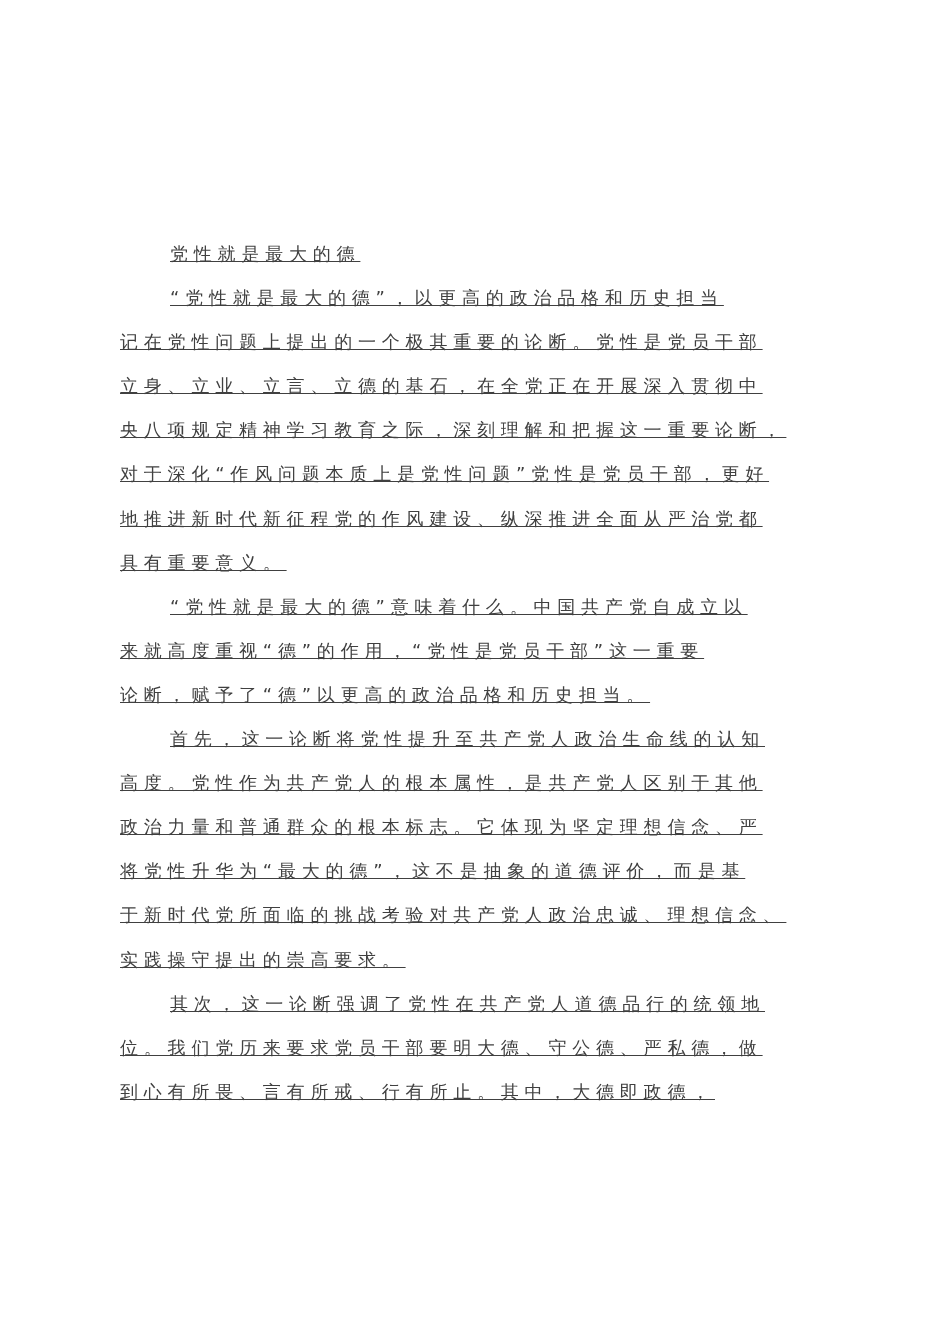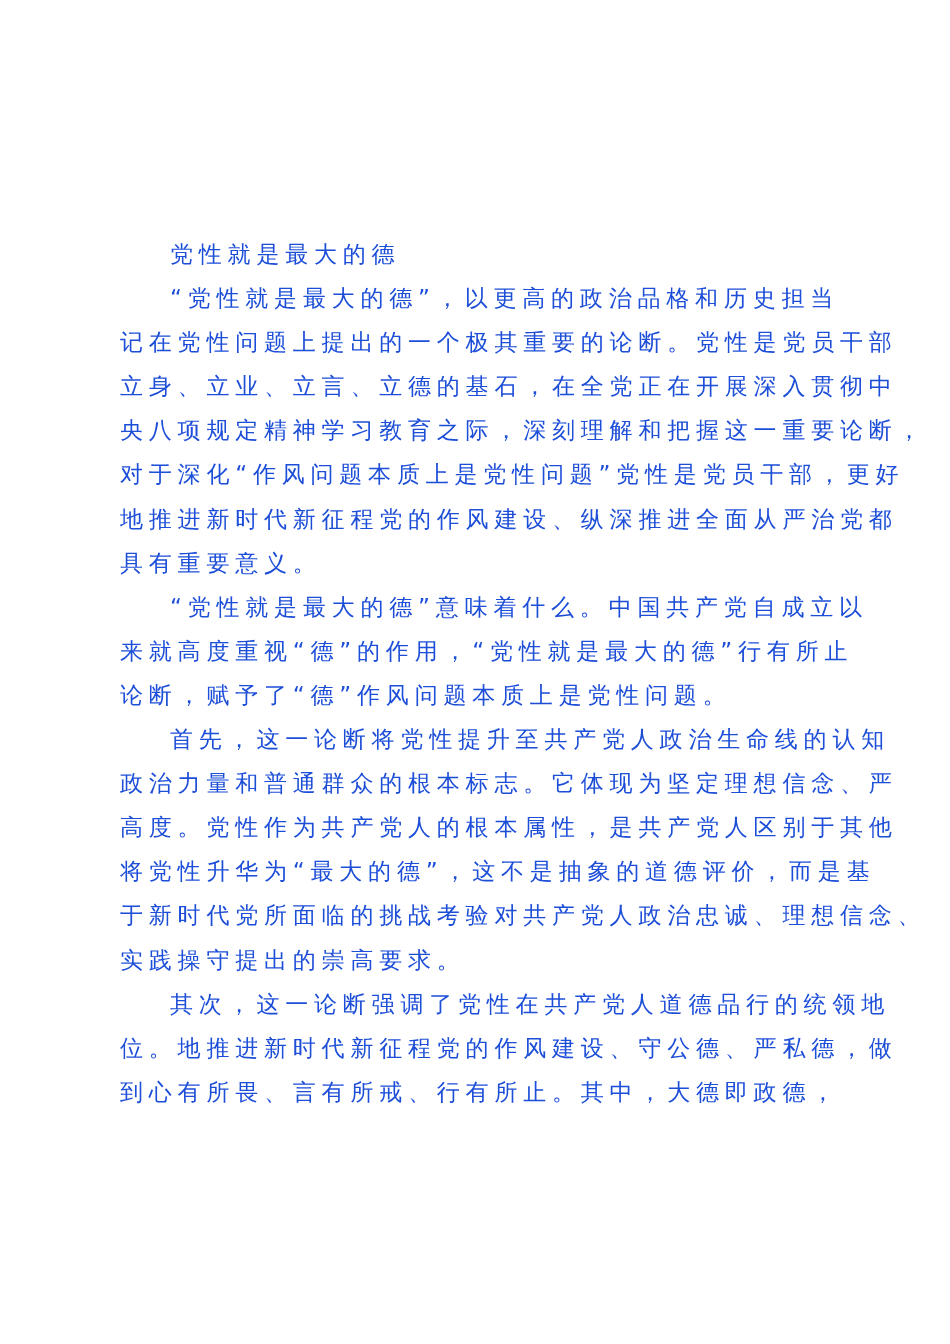--- a/index.html
+++ b/index.html
@@ -26,24 +26,25 @@
     .content {
       position: absolute;
       left: 120px;
       top: 232px;
       width: 710px;
     }
     .line {
       display: block;
       height: 44.1px;
       line-height: 44.1px;
-      font-size: 23px;
+      font-size: 18px;
       letter-spacing: 5.8px;
       white-space: nowrap;
-      color: #1d4ed8;
+      color: #404040;
+      text-decoration: underline;
     }
     .indent {
       padding-left: 50px;
     }
   </style>
 </head>
 <body>
 
 <div class="page">
   <div class="content">
@@ -54,32 +55,32 @@
       <div class="line">记在党性问题上提出的一个极其重要的论断。党性是党员干部</div>
       <div class="line">立身、立业、立言、立德的基石，在全党正在开展深入贯彻中</div>
       <div class="line">央八项规定精神学习教育之际，深刻理解和把握这一重要论断，</div>
       <div class="line">对于深化“作风问题本质上是党性问题”党性是党员干部，更好</div>
       <div class="line">地推进新时代新征程党的作风建设、纵深推进全面从严治党都</div>
       <div class="line">具有重要意义。</div>
     </div>
 
     <div>
       <div class="line indent">“党性就是最大的德”意味着什么。中国共产党自成立以</div>
-      <div class="line">来就高度重视“德”的作用，“党性就是最大的德”行有所止</div>
-      <div class="line">论断，赋予了“德”作风问题本质上是党性问题。</div>
+      <div class="line">来就高度重视“德”的作用，“党性是党员干部”这一重要</div>
+      <div class="line">论断，赋予了“德”以更高的政治品格和历史担当。</div>
     </div>
 
     <div>
       <div class="line indent">首先，这一论断将党性提升至共产党人政治生命线的认知</div>
+      <div class="line">高度。党性作为共产党人的根本属性，是共产党人区别于其他</div>
       <div class="line">政治力量和普通群众的根本标志。它体现为坚定理想信念、严</div>
-      <div class="line">高度。党性作为共产党人的根本属性，是共产党人区别于其他</div>
       <div class="line">将党性升华为“最大的德”，这不是抽象的道德评价，而是基</div>
       <div class="line">于新时代党所面临的挑战考验对共产党人政治忠诚、理想信念、</div>
       <div class="line">实践操守提出的崇高要求。</div>
     </div>
 
     <div>
       <div class="line indent">其次，这一论断强调了党性在共产党人道德品行的统领地</div>
-      <div class="line">位。地推进新时代新征程党的作风建设、守公德、严私德，做</div>
+      <div class="line">位。我们党历来要求党员干部要明大德、守公德、严私德，做</div>
       <div class="line">到心有所畏、言有所戒、行有所止。其中，大德即政德，</div>
     </div>
   </div>
 </div>
 
 </body></html>

